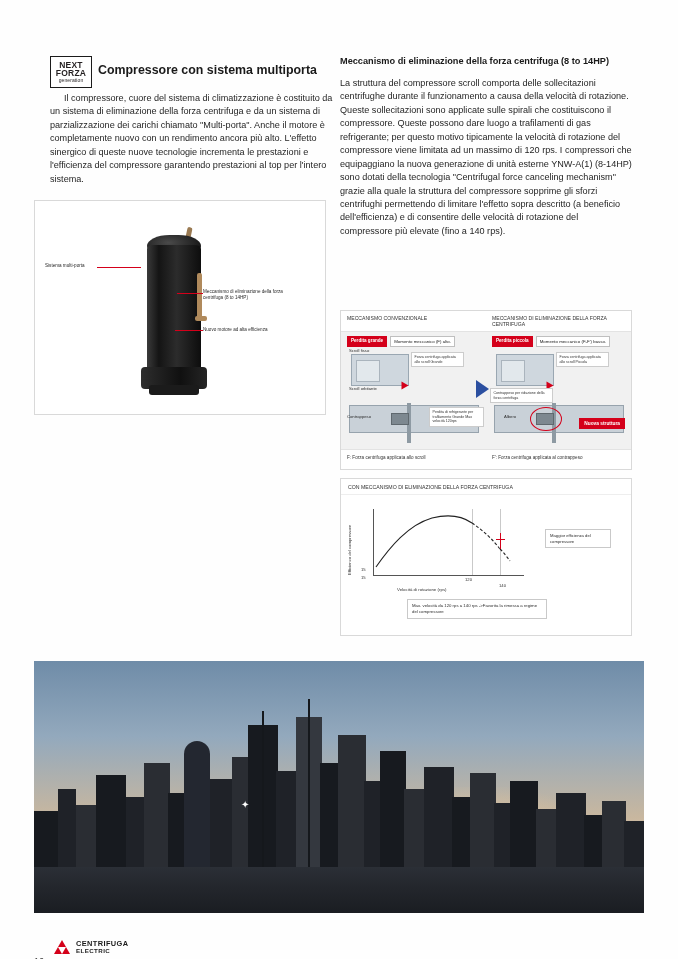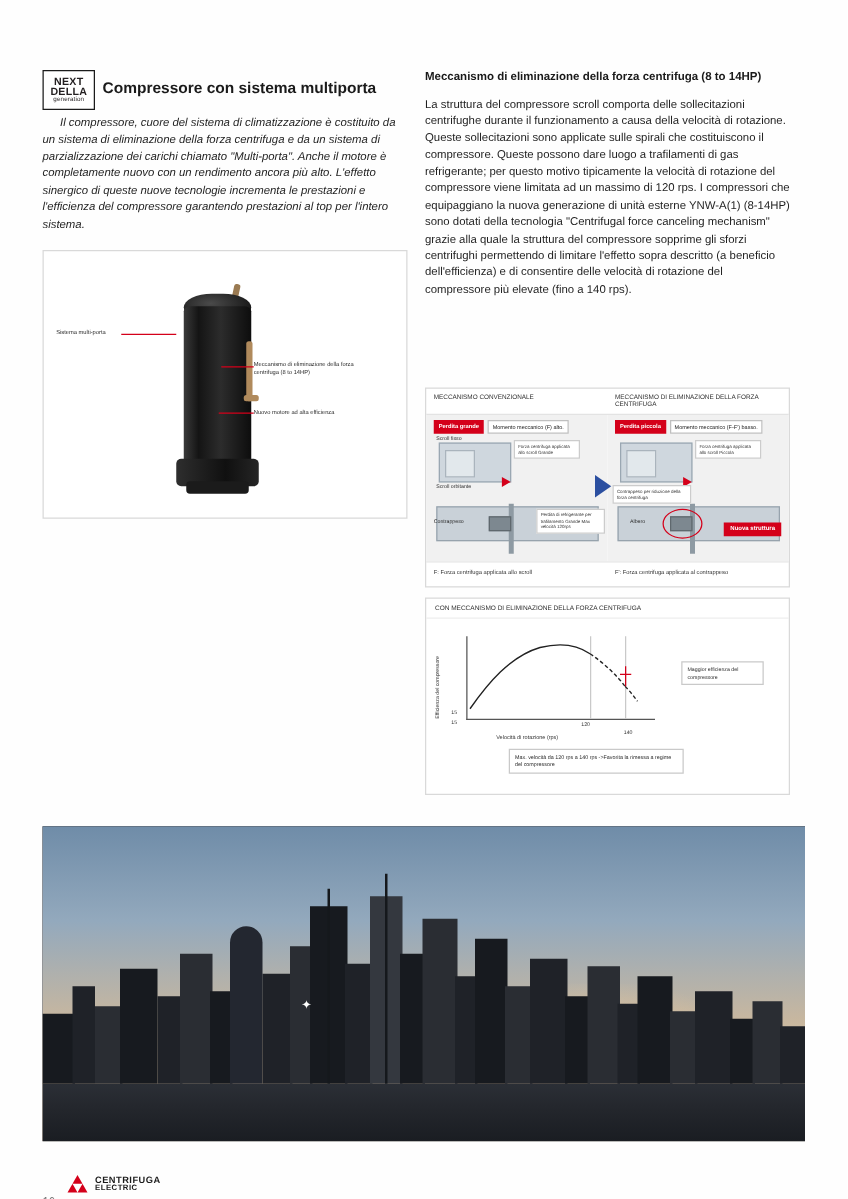--- a/index.html
+++ b/index.html
@@ -17,21 +17,21 @@
   }
   .page {
     position: absolute;
     inset: 0;
     background: #fefefe;
   }
 
   
   .col-left {
     position: absolute;
-    left: 34px;
+    left: 50px;
     top: 56px;
     width: 292px;
   }
   .title-row {
     display: flex;
     align-items: flex-start;
     gap: 6px;
   }
   .next-stage-badge {
     width: 42px;
@@ -67,21 +67,20 @@
     color: #1a1a1a;
     line-height: 1.2;
     padding-top: 7px;
   }
   .left-body {
     margin-top: 4px;
     font-size: 9.1px;
     line-height: 1.48;
     text-align: left;
     color: #1f1f1f;
-    font-style: italic;
   }
   .left-body .indent { display:inline-block; width: 14px; }
 
   
   .product-box {
     position: absolute;
     left: 34px;
     top: 200px;
     width: 292px;
     height: 215px;
@@ -537,21 +536,21 @@
 </style>
 </head>
 <body>
 
 <div class="page">
 
   <div class="col-left">
     <div class="title-row">
       <div class="next-stage-badge">
         <div class="l1">NEXT</div>
-        <div class="l2">DELLA</div>
+        <div class="l2">FORZA</div>
         <div class="l3">generation</div>
       </div>
       <div class="left-title">Compressore con sistema multiporta</div>
     </div>
     <div class="left-body"><span class="indent"></span><span>Il compressore, cuore del sistema di climatizzazione è costituito da un sistema di eliminazione della forza centrifuga e da un sistema di parzializzazione dei carichi chiamato "Multi-porta". Anche il motore è completamente nuovo con un rendimento  ancora più alto. L'effetto sinergico di queste nuove tecnologie incrementa le prestazioni e l'efficienza del compressore garantendo prestazioni al top per l'intero sistema.</span></div>
   </div>
 
   <div class="product-box">
     <div class="compressor">
       <div class="comp-pipe1"></div>

